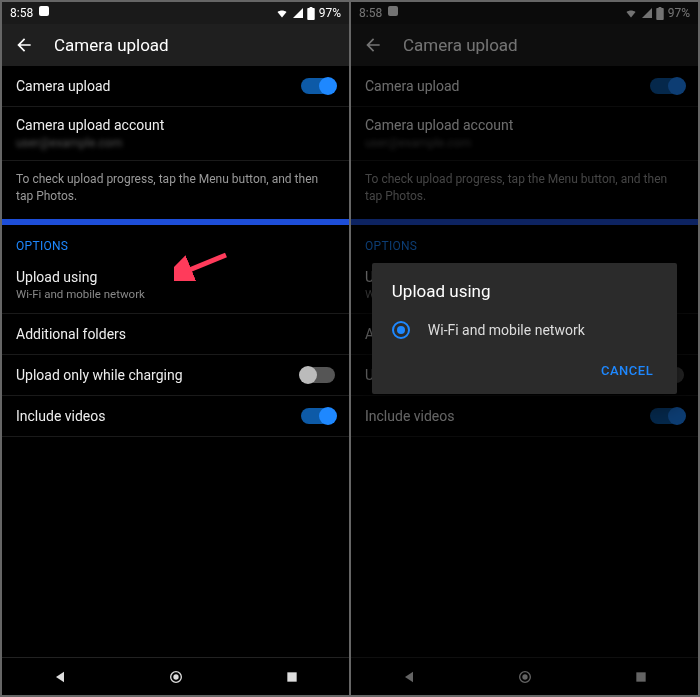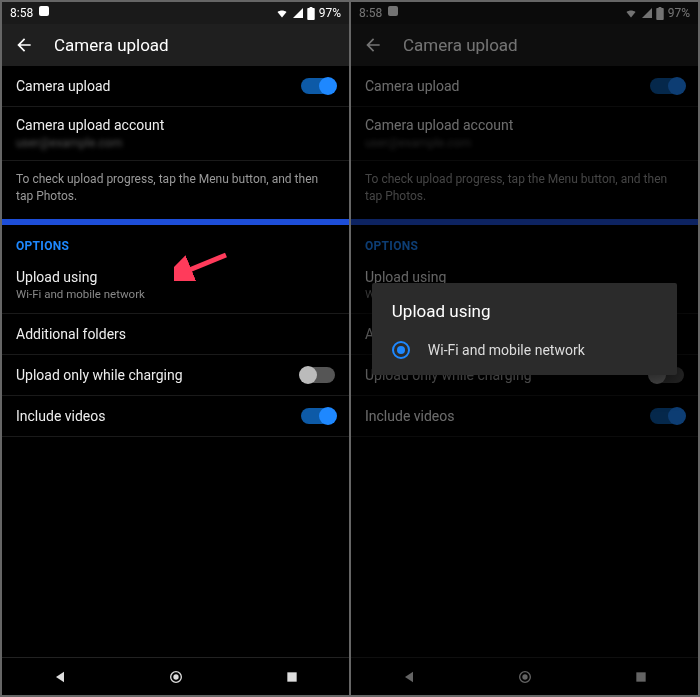--- a/index.html
+++ b/index.html
@@ -65,21 +65,21 @@
     .info-text {
       padding: 10px 14px 14px;
       font-size: 12px;
       color: #999;
       line-height: 1.4;
       border-bottom: 6px solid #1d4ed8;
     }
     .section-header {
       padding: 14px 14px 4px;
       font-size: 12px;
-      font-weight: 700;
+      font-weight: 400;
       color: #1e88ff;
       letter-spacing: 0.3px;
     }
     .switch {
       width: 34px; height: 16px; border-radius: 10px;
       position: relative;
     }
     .switch::after {
       content: ''; position: absolute;
       width: 18px; height: 18px; border-radius: 50%;
@@ -296,15 +296,18 @@
         </svg>
     </div>
   </div>
   <div class="dialog-overlay">
     <div class="dialog">
       <div class="dialog-title">Upload using</div>
       <div class="radio-row">
         <div class="radio sel"></div>
         <span class="radio-label">Wi-Fi and mobile network</span>
       </div>
+      <div class="dialog-actions">
+        <span class="dialog-btn">CANCEL</span>
+      </div>
     </div>
   </div>
 </div>
 
 </body></html>

